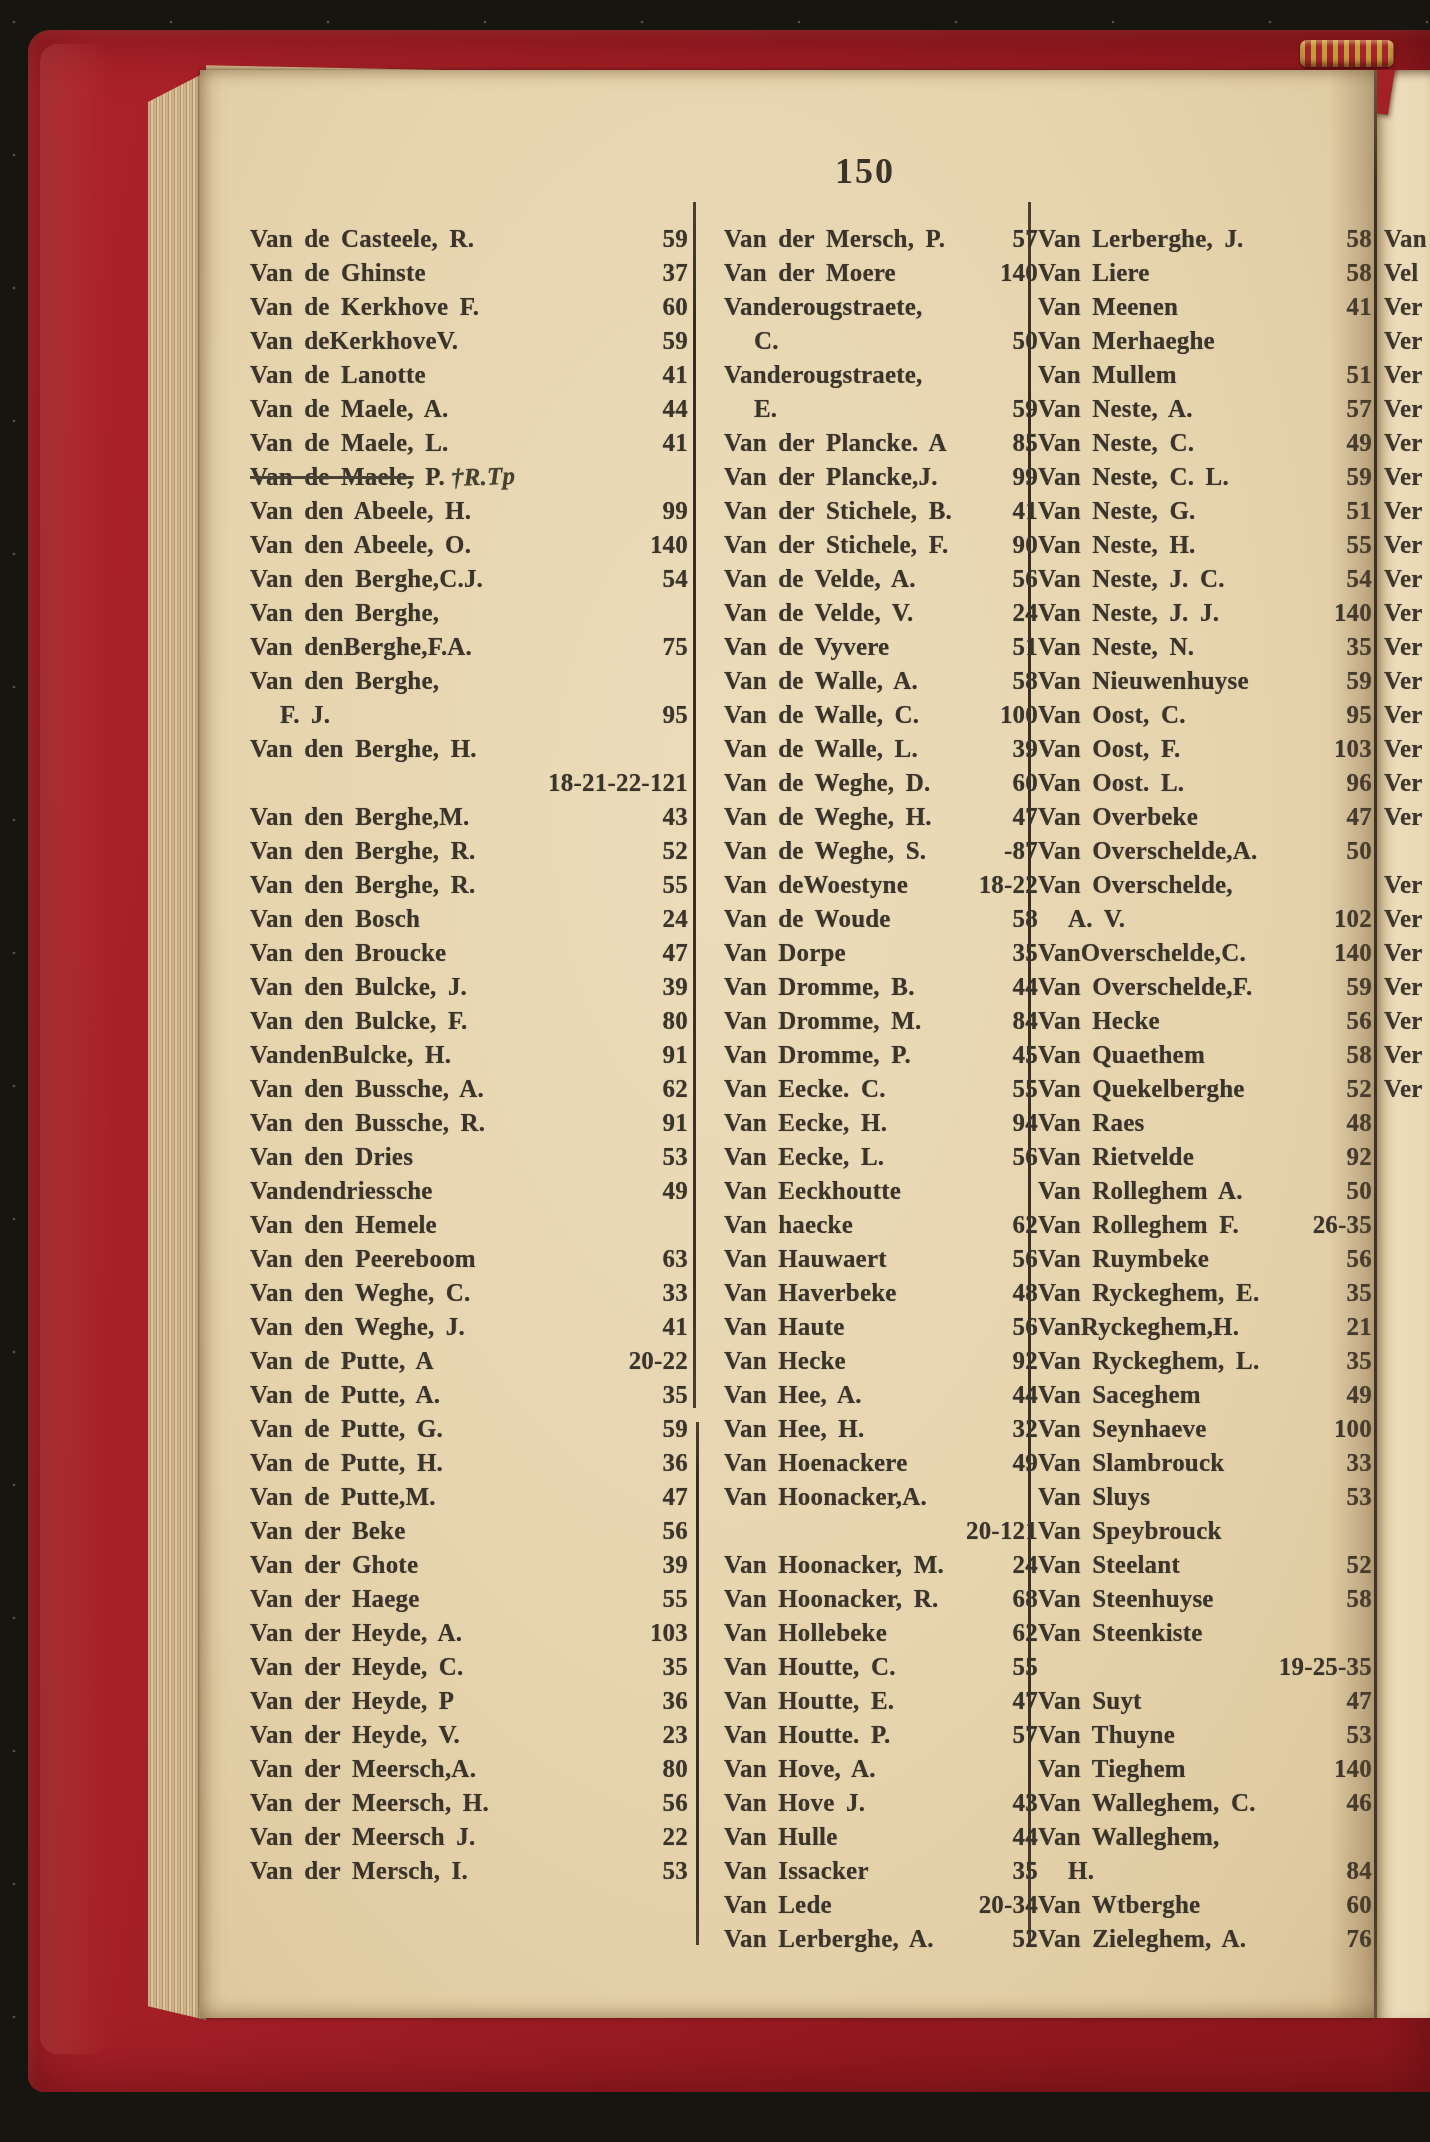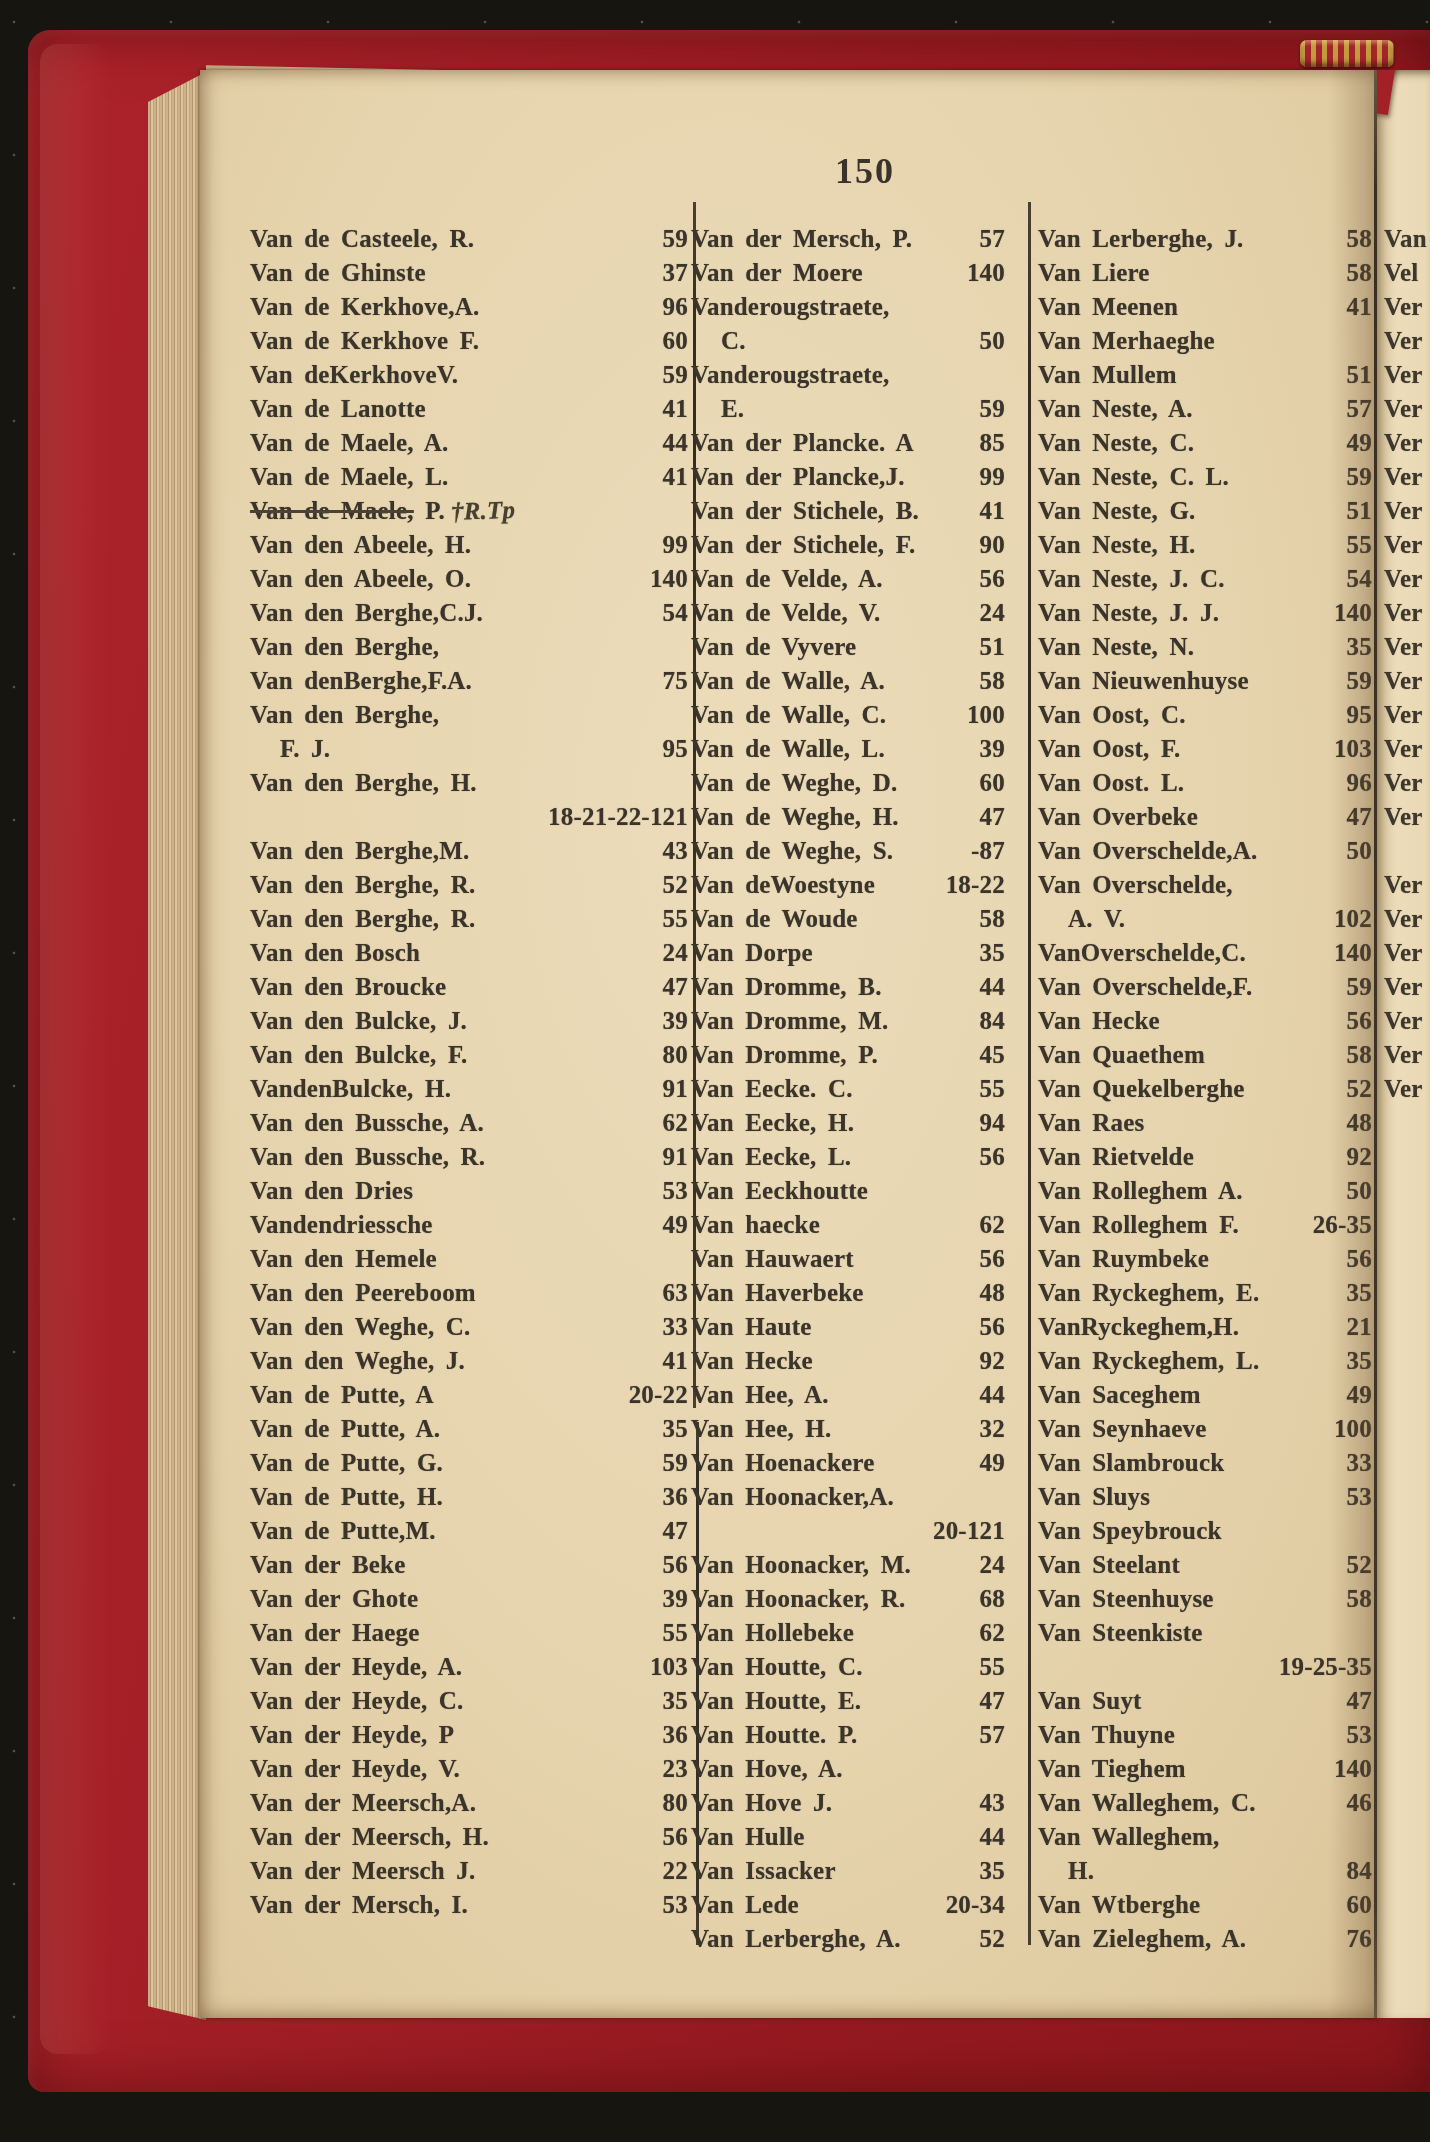--- a/index.html
+++ b/index.html
@@ -36,21 +36,21 @@
   .gutter-shade{position:absolute;right:0;top:0;width:48px;height:100%;
     background:linear-gradient(90deg,transparent,rgba(110,82,50,.38));}
   .pgnum{position:absolute;left:560px;top:80px;width:210px;text-align:center;
     font-size:36px;font-weight:700;color:#39332a;letter-spacing:2px;}
   .rule{position:absolute;width:3px;background:linear-gradient(180deg,#4a4032,#352d22 10%,#3b3226 90%,#4a4032);}
   .rule1a{left:493px;top:132px;height:1206px;}
   .rule1b{left:496px;top:1352px;height:523px;}
   .rule2{left:828px;top:132px;height:1743px;}
   .col{position:absolute;top:130px;margin-top:22px;}
   #col-left{left:50px;width:438px;}
-  #col-mid{left:491px;width:314px;}
+  #col-mid{left:524px;width:314px;}
   #col-right{left:838px;width:334px;}
   .row{height:34px;line-height:34px;display:flex;white-space:nowrap;
     font-size:25px;font-weight:700;color:#3a342b;letter-spacing:.2px;word-spacing:5px;
     text-shadow:0 0 1px rgba(58,52,43,.55);}
   .row .pg{margin-left:auto;padding-left:8px;}
   .row.ind{padding-left:30px;}
   .struck{text-decoration:line-through;text-decoration-thickness:3px;text-decoration-color:#4a4234;}
   .hand{font-style:italic;font-weight:600;color:#46402f;transform:rotate(-2deg);display:inline-block;padding-left:6px;}
   .crease{position:absolute;left:1374px;top:70px;width:3px;height:1948px;
     background:linear-gradient(180deg,#6a5840,#3a3022 6%,#413627 94%,#6a5840);}
@@ -80,24 +80,20 @@
     <div id="col-left" class="col">
         <div class="row">
           <span class="nm">Van de Casteele, R.</span>
           <span class="pg">59</span>
         </div>
         <div class="row">
           <span class="nm">Van de Ghinste</span>
           <span class="pg">37</span>
         </div>
         <div class="row">
-          <span class="nm">Van de Kerkhove,A.</span>
-          <span class="pg">96</span>
-        </div>
-        <div class="row">
           <span class="nm">Van de Kerkhove F.</span>
           <span class="pg">60</span>
         </div>
         <div class="row">
           <span class="nm">Van deKerkhoveV.</span>
           <span class="pg">59</span>
         </div>
         <div class="row">
           <span class="nm">Van de Lanotte</span>
           <span class="pg">41</span>

